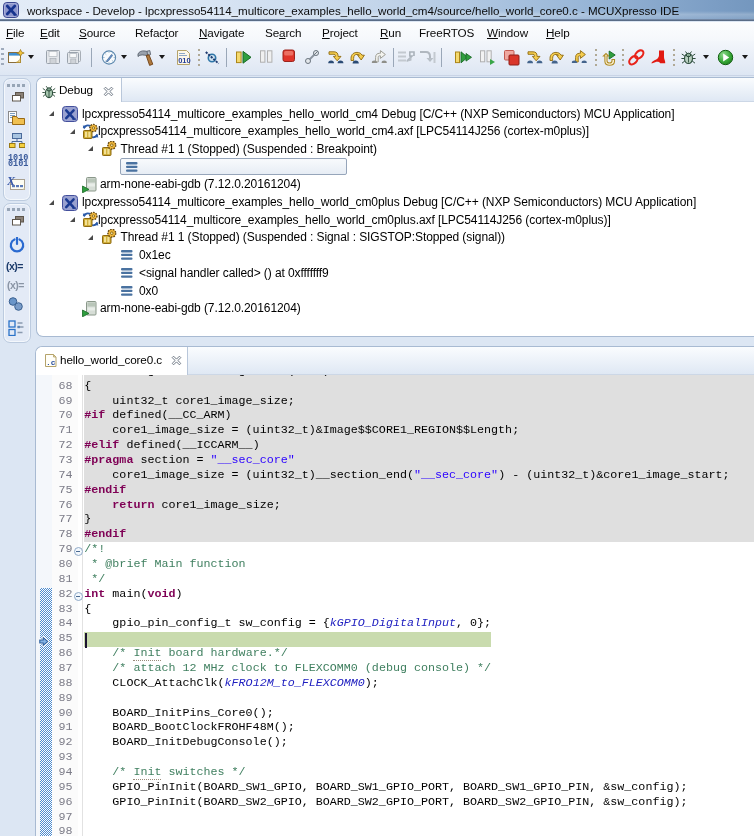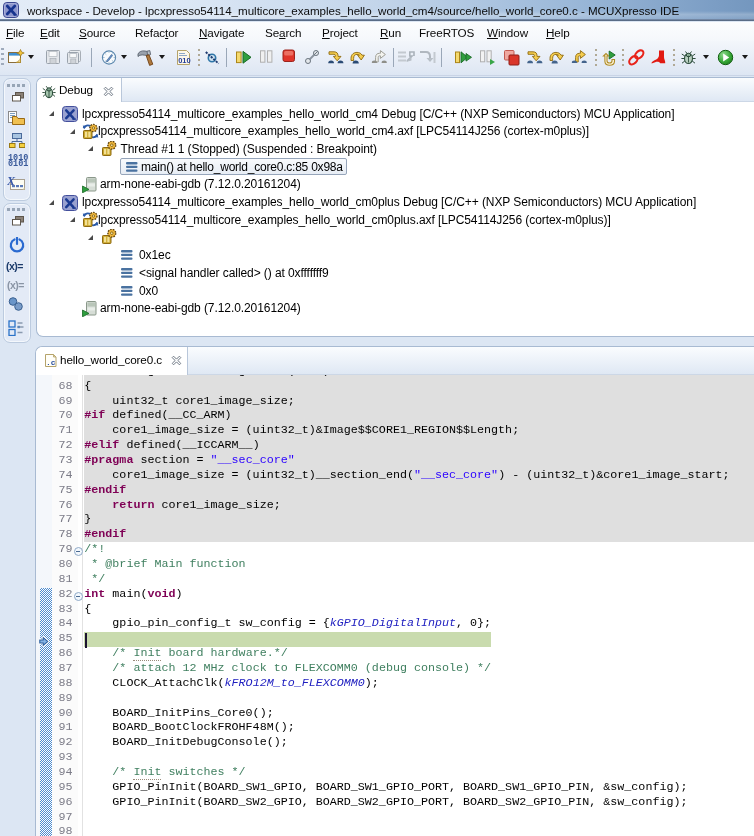--- a/index.html
+++ b/index.html
@@ -357,21 +357,20 @@
       </svg>
 <div class="trow" style="left:83.5px;top:38.9px">Thread #1 1 (Stopped) (Suspended : Breakpoint)</div>
 <div class="abs" style="left:83px;top:56.1px;width:227px;height:17px;border:1px solid #96a5ba;border-radius:2px;background:linear-gradient(#f8fafc,#e7edf5)"></div>
 <svg class="abs" style="left:89px;top:59.800000000000004px" width="12" height="10">
         <g fill="#4a72a0">
           <rect x="0" y="0" width="11.5" height="2.4" rx="1"></rect>
           <rect x="0" y="3.7" width="11.5" height="2.4" rx="1"></rect>
           <rect x="0" y="7.4" width="11.5" height="2.4" rx="1"></rect>
         </g>
       </svg>
-<div class="trow" style="left:104px;top:56.6px;letter-spacing:-0.22px">main() at hello_world_core0.c:85 0x98a</div>
 <svg class="abs" style="left:45px;top:74.8px" width="15" height="16">
         <rect x="4.5" y="0.5" width="9.5" height="13.5" rx="1" fill="#d6ddd6" stroke="#8a988a"></rect>
         <rect x="5.5" y="1.5" width="7.5" height="4" fill="#b9c6b9"></rect>
         <rect x="5.5" y="6.5" width="7.5" height="3" fill="#e8ede8"></rect>
         <path d="M0.5,9 l6.5,3.4 l-6.5,3.4 Z" fill="#2f9e3f" stroke="#186a24" stroke-width="0.8"></path>
       </svg>
 <div class="trow" style="left:63px;top:74.3px">arm-none-eabi-gdb (7.12.0.20161204)</div>
 <div class="tarr" style="left:11.5px;top:97.5px"></div>
 <svg class="abs" style="left:24.5px;top:92.5px" width="16" height="16">
         <rect x="0.5" y="0.5" width="15" height="15" rx="3" fill="#99a1d0" stroke="#434f9c"></rect>
@@ -400,20 +399,21 @@
 <div class="tarr" style="left:51px;top:132.9px"></div>
 <svg class="abs" style="left:63.5px;top:127.2px" width="16" height="16">
         <rect x="1.5" y="6.5" width="8.5" height="8" rx="0.8" fill="#caa72c" stroke="#8f6a10"></rect>
         <rect x="3" y="7.8" width="2.2" height="5.4" fill="#f3e094"></rect>
         <rect x="6.3" y="7.8" width="2.2" height="5.4" fill="#f3e094"></rect>
         <g transform="translate(10.8,4.2)">
           <circle r="3.9" fill="#f2b83c" stroke="#5e4410" stroke-width="1.4" stroke-dasharray="1.6,1.1"></circle>
           <circle r="1.3" fill="#fdf0c0" stroke="#8f6a10"></circle>
         </g>
       </svg>
+<div class="trow" style="left:83.5px;top:127.4px">Thread #1 1 (Stopped) (Suspended : Signal : SIGSTOP:Stopped (signal))</div>
 <svg class="abs" style="left:83.5px;top:148.29999999999998px" width="12" height="10">
         <g fill="#4a72a0">
           <rect x="0" y="0" width="11.5" height="2.4" rx="1"></rect>
           <rect x="0" y="3.7" width="11.5" height="2.4" rx="1"></rect>
           <rect x="0" y="7.4" width="11.5" height="2.4" rx="1"></rect>
         </g>
       </svg>
 <div class="trow" style="left:102px;top:145.1px">0x1ec</div>
 <svg class="abs" style="left:83.5px;top:166.0px" width="12" height="10">
         <g fill="#4a72a0">

